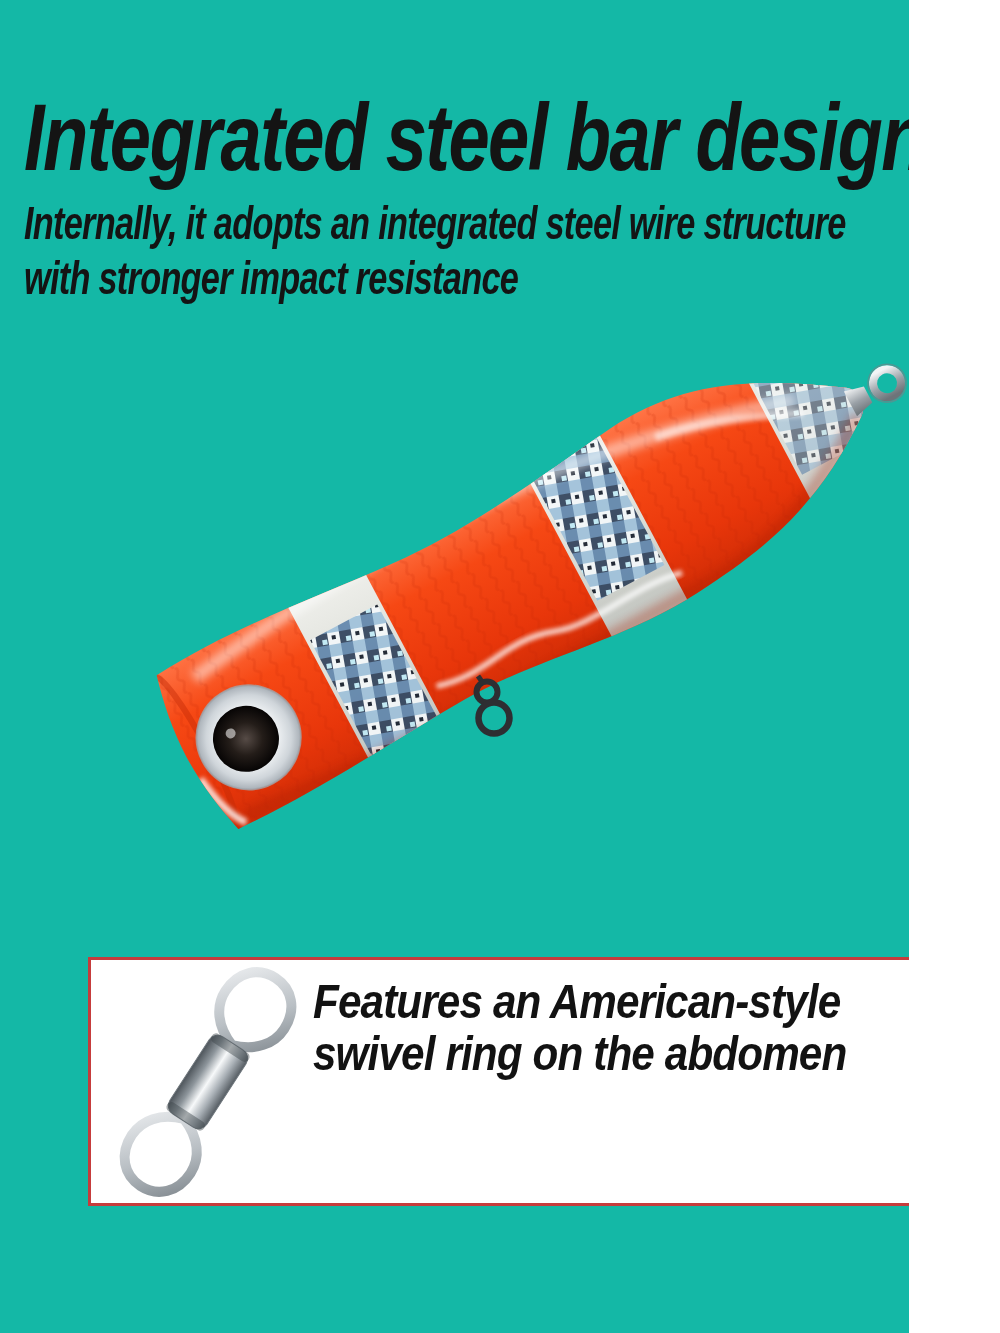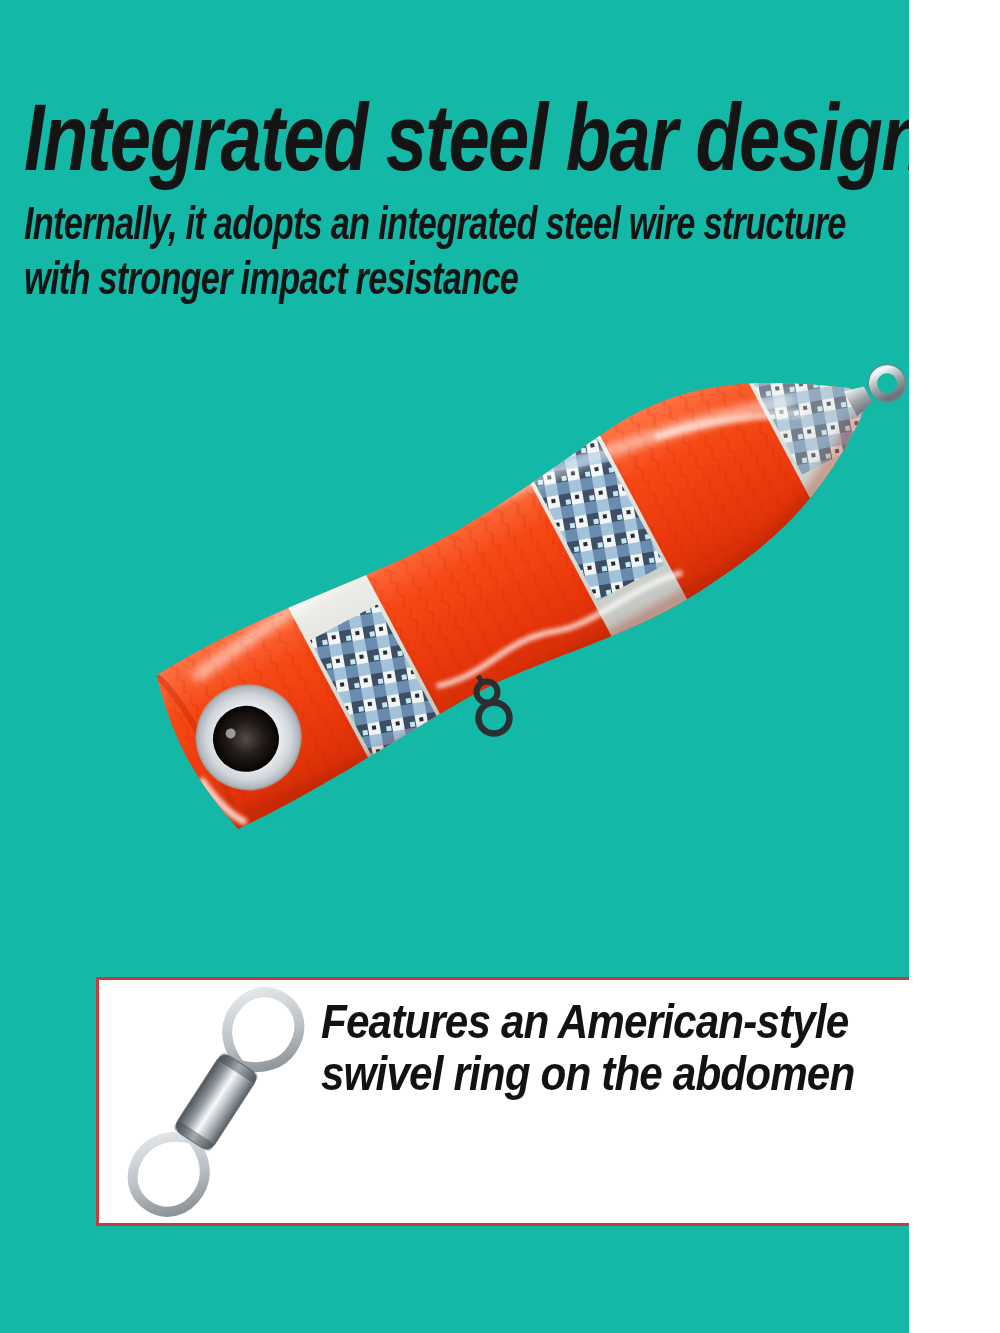--- a/index.html
+++ b/index.html
@@ -20,25 +20,24 @@
   }
   .hdr-sub{
     position:absolute;left:24px;top:196px;
     font-size:47px;line-height:1.17;
     font-weight:bold;font-style:italic;
     letter-spacing:-1px;white-space:nowrap;
     transform:scaleX(.73);transform-origin:0 0;
   }
   #lure-photo{position:absolute;left:0;top:330px;}
   .feature-box{
-    position:absolute;left:96px;top:957px;
+    position:absolute;left:88px;top:957px;
     width:824px;height:243px;
     border:3px solid #c63c3c;
     background:#ffffff;
-    margin-top:20px;
   }
   .feature-swivel{position:absolute;left:14px;top:4px;}
   .feature-text{
     position:absolute;left:222px;top:16px;
     font-weight:bold;font-style:italic;
     font-size:48px;line-height:1.08;
     letter-spacing:-1px;color:#121212;
   }
   .feature-text .para{margin:0 0 16px 0;}
   .feature-text .line{

